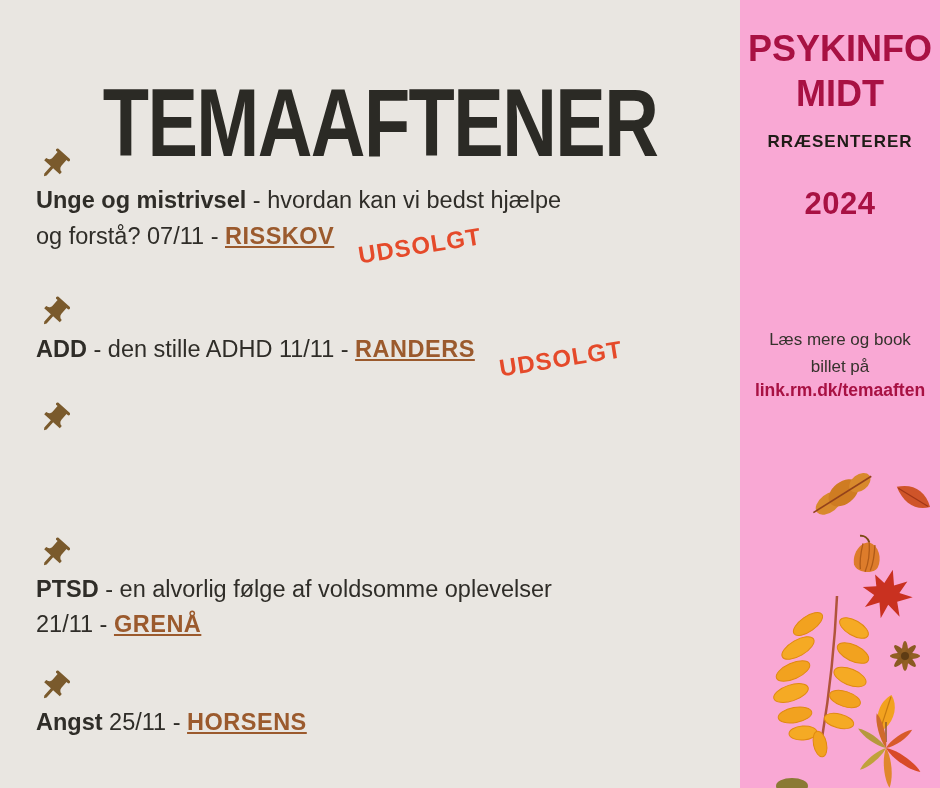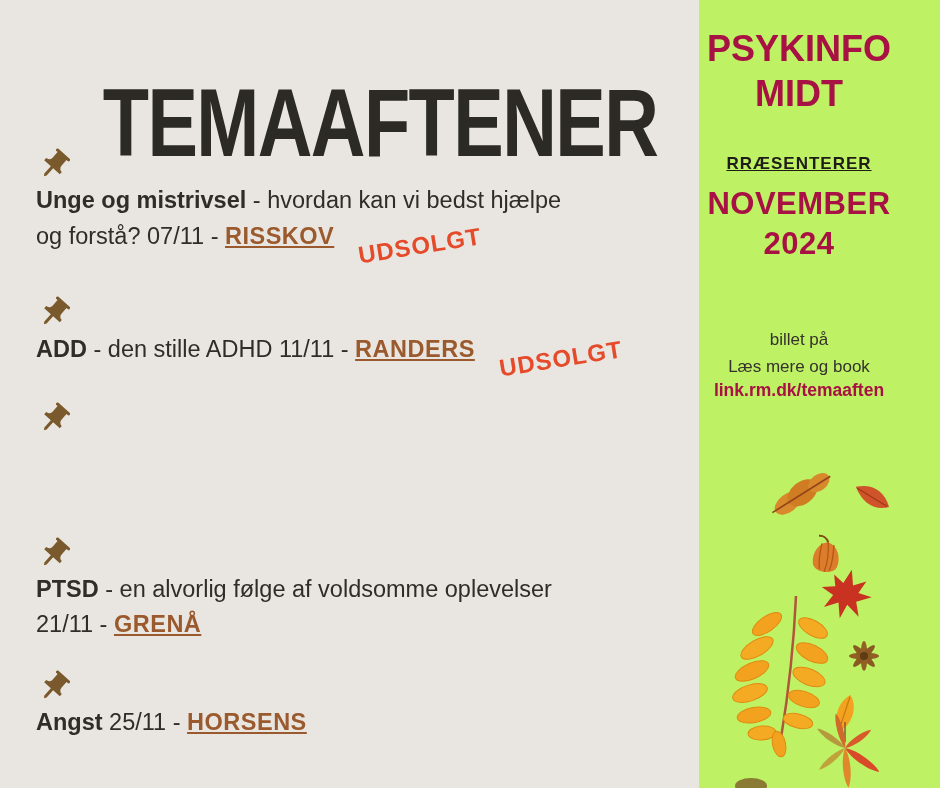--- a/index.html
+++ b/index.html
@@ -20,31 +20,31 @@
   .pin svg { width:36px; height:36px; transform:rotate(42deg); fill:#7a5a2c; display:block; }
   .etext { font-size:23.5px; line-height:35px; color:#2f2d28; }
   .etext .b { font-weight:bold; }
   .loc { color:#9b5a2d; font-weight:bold; letter-spacing:0.5px;text-decoration:underline; }
   .soldout {
     display:inline-block; color:#e54a2a; font-weight:bold; font-size:24px;
     letter-spacing:1px; margin-left:22px;
     transform:rotate(-9deg) translateY(10px);
   }
   .sidebar {
-    position:absolute; top:0; right:0; width:241px; height:788px;
-    background:#bef264; text-align:center;
+    position:absolute; top:0; right:0; width:200px; height:788px;
+    background:#f9a8d4; text-align:center;
   }
   .brand {
     position:absolute; top:26px; left:0; width:200px;
     font-size:36px; line-height:45px; font-weight:bold; color:#a81143;
     letter-spacing:0;
   }
   .presents {
-    position:absolute; top:154px; left:0; width:200px;
-    font-size:17px; font-weight:bold; color:#1f1c17; letter-spacing:1px;text-decoration:underline;
+    position:absolute; top:132px; left:0; width:200px;
+    font-size:17px; font-weight:bold; color:#1f1c17; letter-spacing:1px;
   }
   .month-block {
     position:absolute; top:184px; left:0; width:200px;
     font-size:31px; line-height:40px; font-weight:bold; color:#a81143;
     letter-spacing:0.5px;
   }
   .cta {
     position:absolute; top:326px; left:0; width:200px;
     font-size:17px; line-height:27px; color:#35322c; font-weight:500;
   }
@@ -117,26 +117,25 @@
 
 </div>
 
 <div class="sidebar">
   <div class="brand">
     <div>PSYKINFO</div>
     <div>MIDT</div>
   </div>
   <div class="presents">RRÆSENTERER</div>
   <div class="month-block">
-    <div>NOVEMBER</div>
     <div>2024</div>
   </div>
   <div class="cta">
+    <div>Læs mere og book</div>
     <div>billet på</div>
-    <div>Læs mere og book</div>
   </div>
   <div class="booking-link">link.rm.dk/temaaften</div>
 
   <svg class="leaves" viewBox="0 0 200 348">
 
     <g transform="translate(103,52) rotate(-38)">
       <ellipse cx="-18" cy="0" rx="15" ry="9" fill="#d8892c"></ellipse>
       <ellipse cx="0" cy="1" rx="17" ry="11" fill="#cf7c22"></ellipse>
       <ellipse cx="19" cy="3" rx="12" ry="8" fill="#d8892c"></ellipse>
       <path d="M-36,-2 L32,5" stroke="#93421b" stroke-width="1.6" fill="none"></path>

